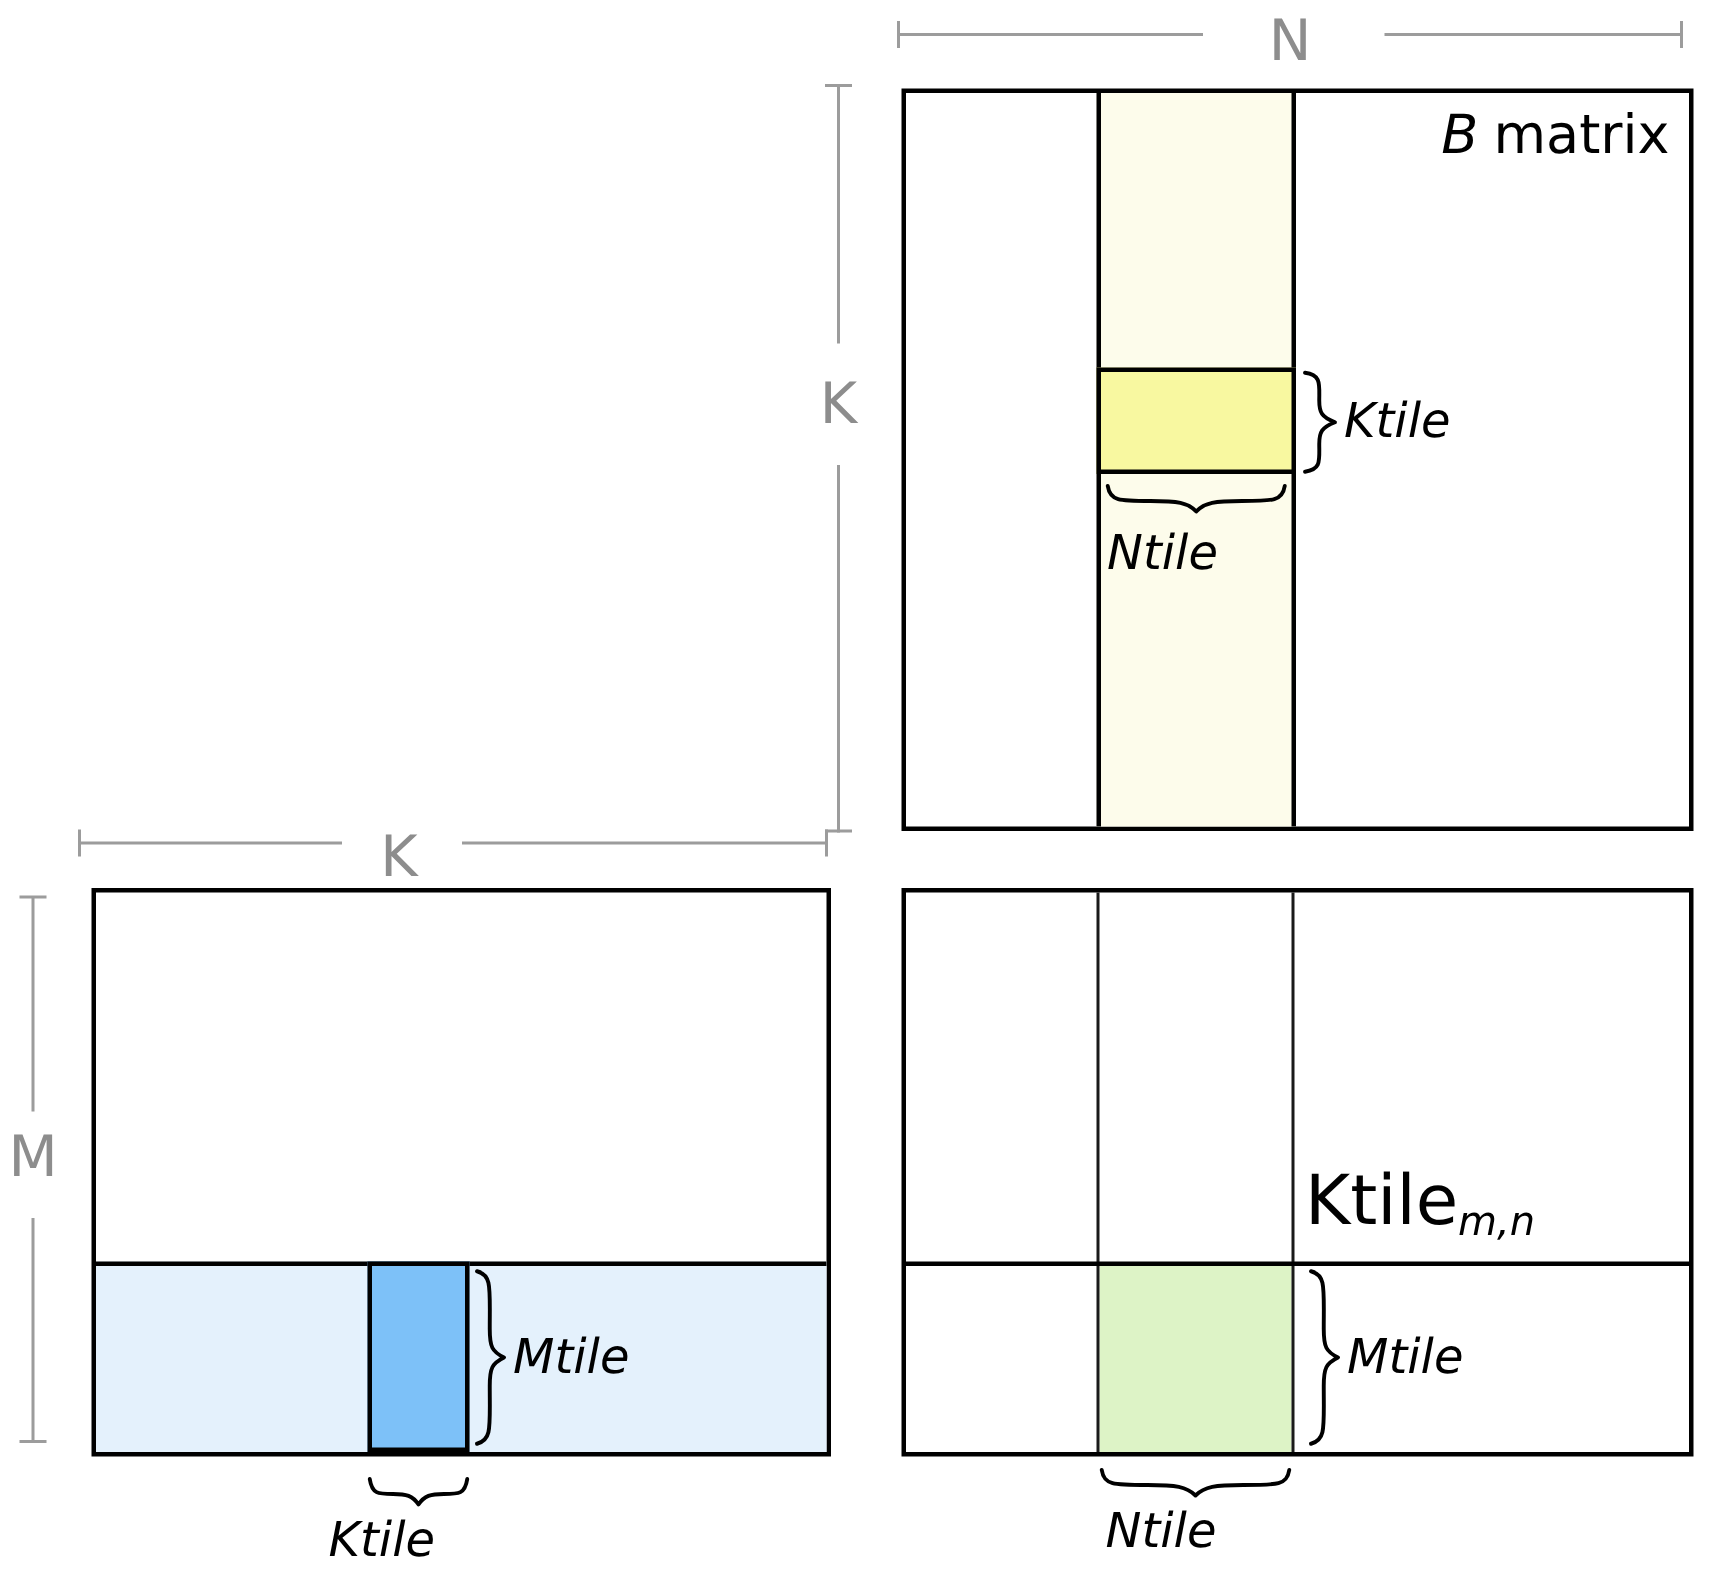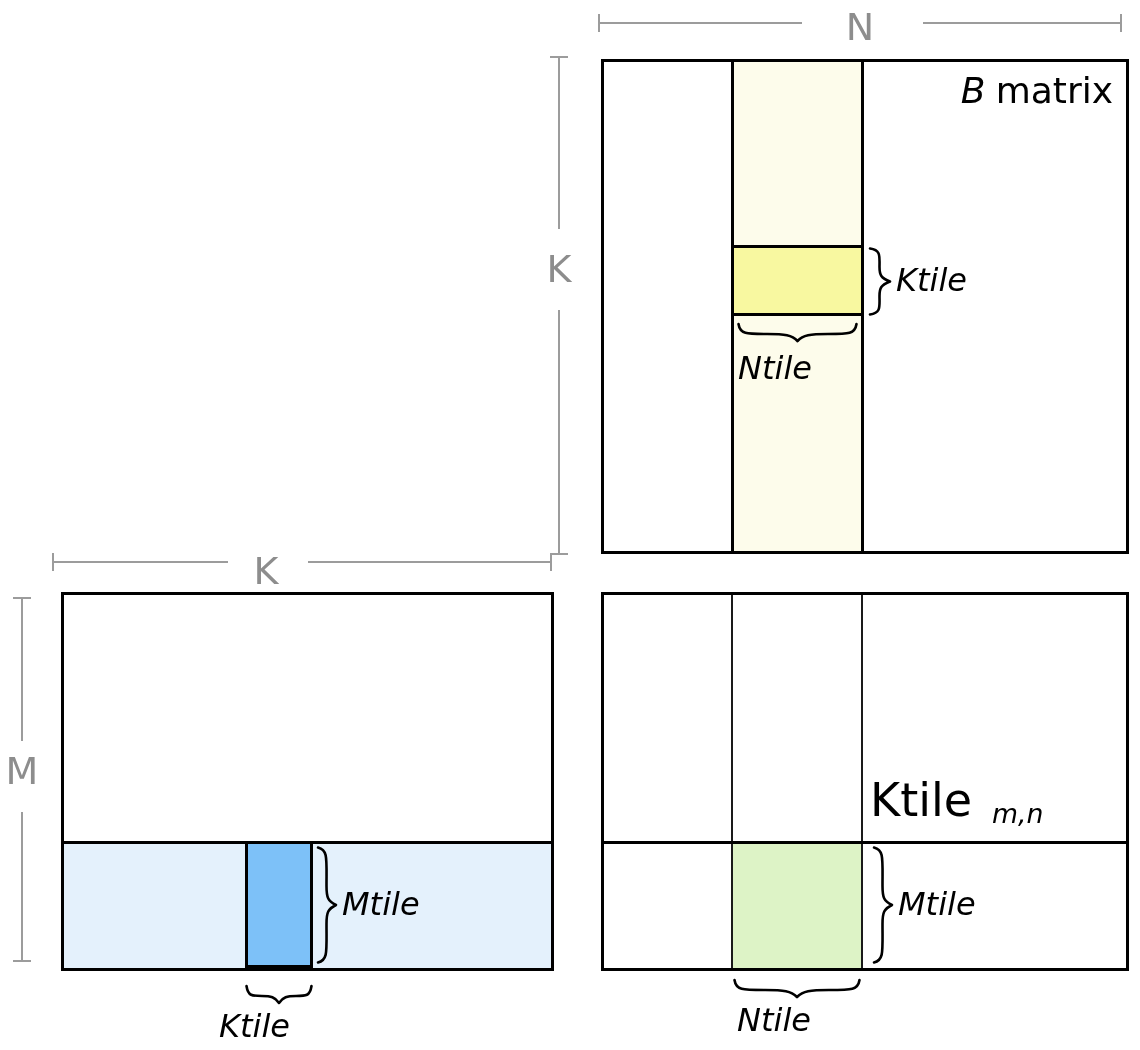--- a/index.html
+++ b/index.html
@@ -44,21 +44,20 @@
     font-size: 46px;
     line-height: 1;
     color: #000;
     white-space: nowrap;
   }
   .blocklabel sub {
     font-size: 0.58em;
     font-style: italic;
     vertical-align: -0.28em;
     line-height: 1;
-    margin-left: 20px;
   }
   .tlabel {
     position: absolute;
     font-style: italic;
     font-size: 32px;
     line-height: 1;
     color: #000;
     white-space: nowrap;
   }
   .tlabel.centered { }

